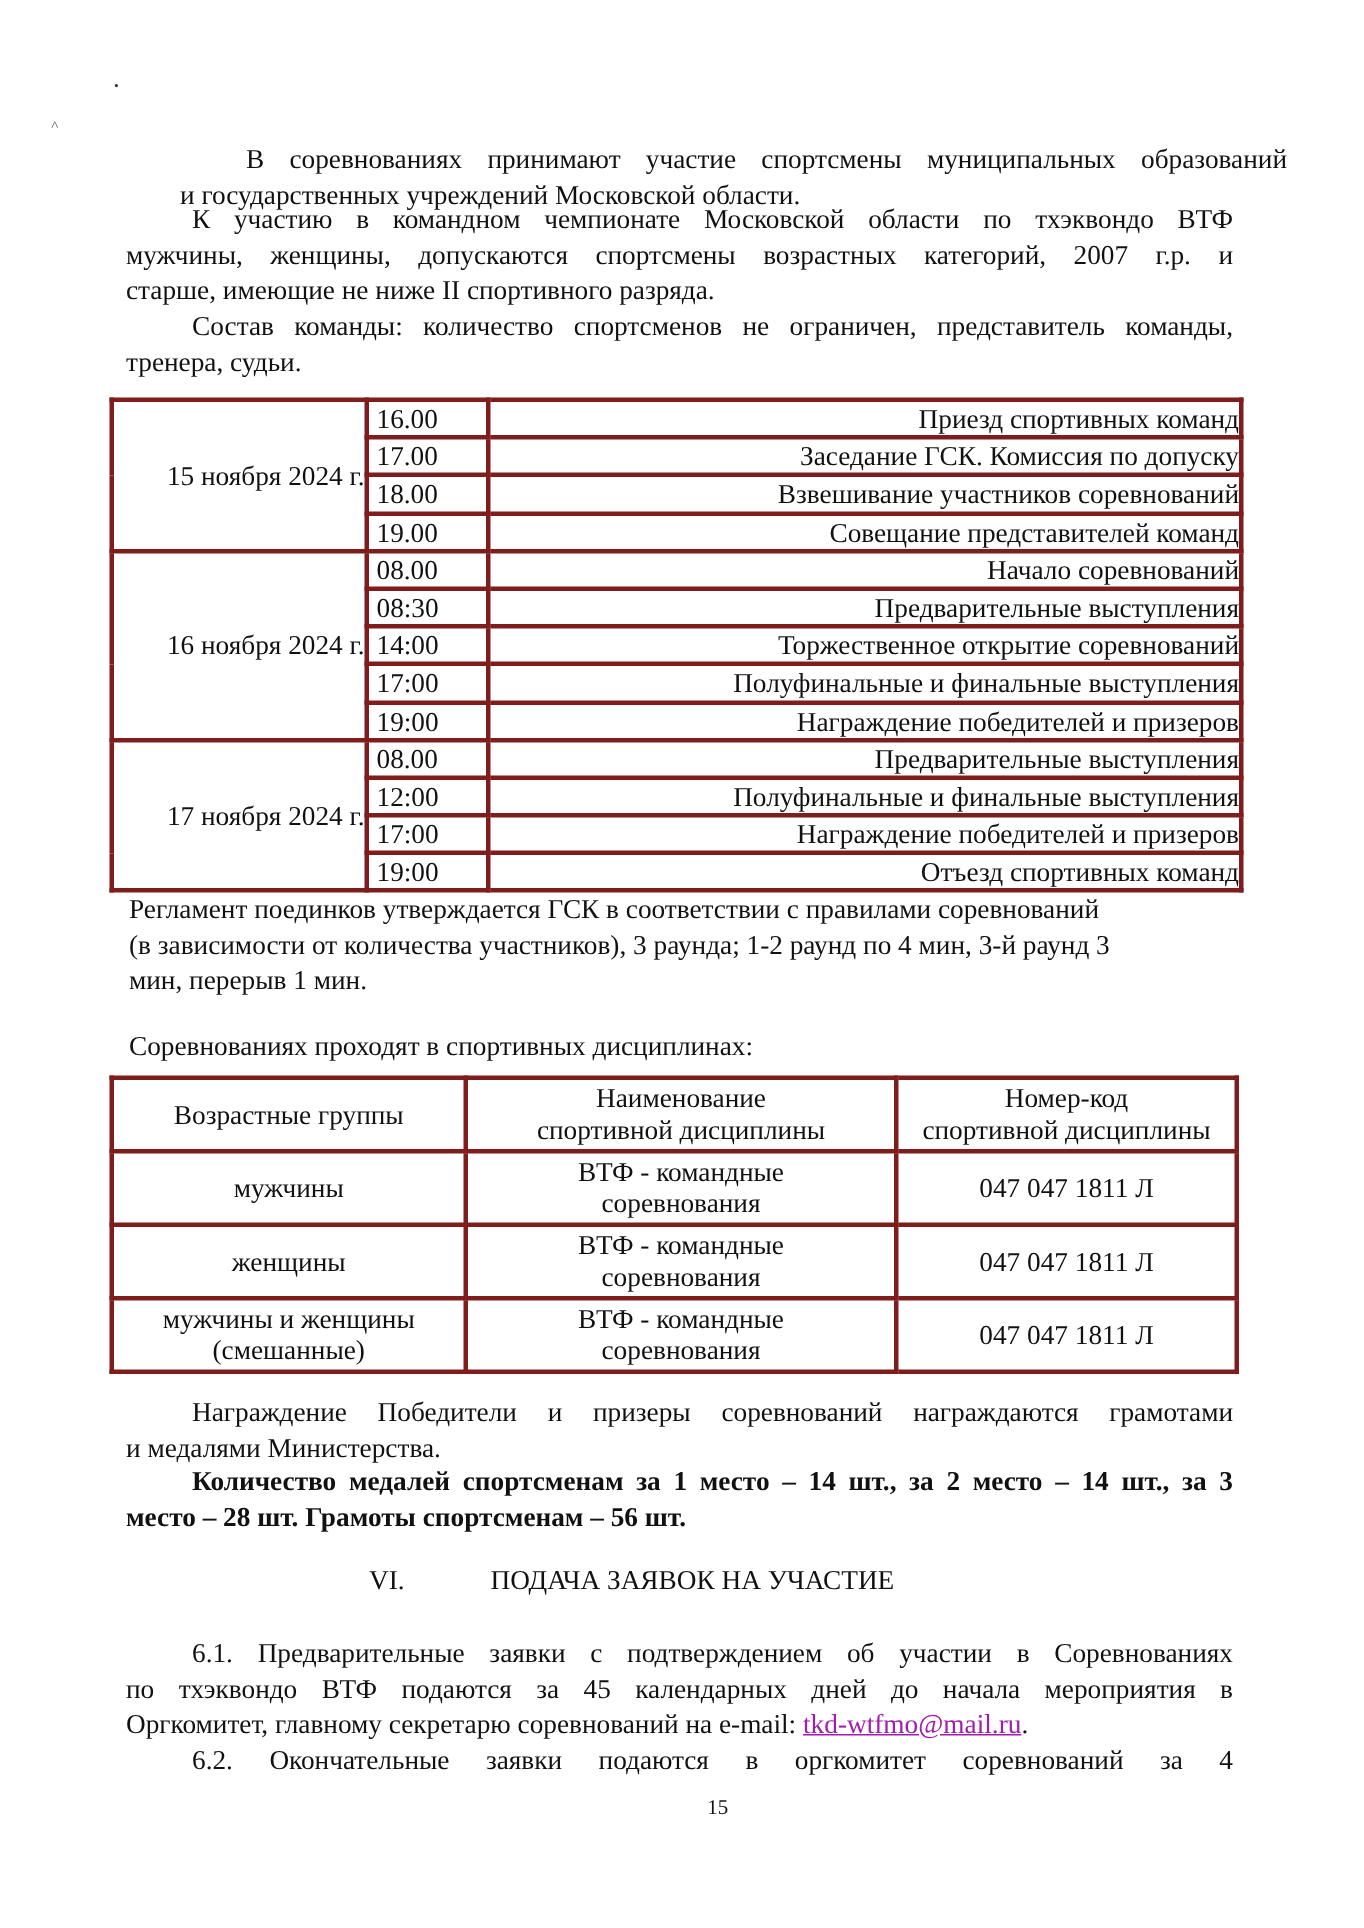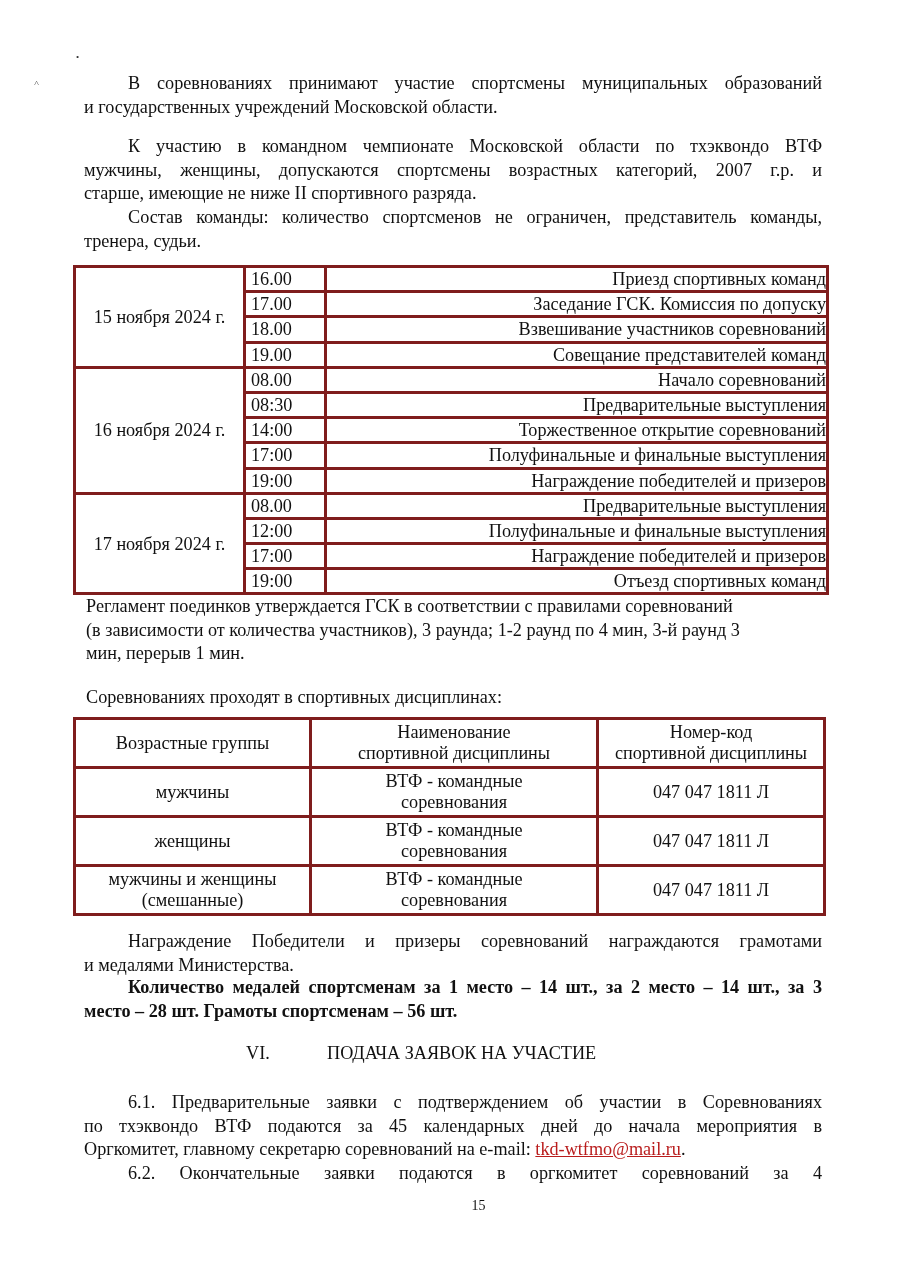--- a/index.html
+++ b/index.html
@@ -9,39 +9,39 @@
   .mark { position: absolute; font-size: 9px; color: #333; }
   .para { position: absolute; left: 84px; width: 738px; font-size: 18.2px; line-height: 23.5px;
           text-align: justify; text-align-last: left; margin: 0; }
   .para .ind { display: inline-block; width: 44px; }
   .jline { display: block; text-align: justify; text-align-last: justify; }
   .lline { display: block; }
   table { border-collapse: collapse; position: absolute; font-size: 18.2px; }
   td, th { border: 3px solid #7f1d1d; padding: 0; font-weight: normal; }
   #sched { left: 73px; top: 265px; width: 756px; }
   #sched td { height: 22.2px; line-height: 20px; }
-  #sched td.date { width: 167px; text-align: center; }
+  #sched td.date { width: 167px; text-align: right; }
   #sched td.time { width: 73px; text-align: left; padding-left: 5px; }
   #sched td.ev { text-align: right; padding-left: 5px; }
   #disc { left: 73px; top: 717px; width: 753px; }
   #disc td, #disc th { text-align: center; line-height: 21px; height: 46px; }
   #disc .c1 { width: 233px; }
   #disc .c2 { width: 284px; }
   .heading { position: absolute; top: 1043px; font-size: 18.2px; }
-  .link { color: #b91c1c; text-decoration: underline; }
+  .link { color: #a21caf; text-decoration: underline; }
   .pnum { position: absolute; top: 1198px; left: 0; width: 909px; text-align: center; font-size: 14px; padding-left: 24px; }
 </style>
 </head>
 <body>
 
 <div class="page">
   <span class="mark" style="left:76px;top:52px;">•</span>
   <span class="mark" style="left:34px;top:78px;">˄</span>
 
-  <p class="para" style="top:72px;">
+  <p class="para" style="top:95px;margin-left:36px;">
     <span class="jline"><span class="ind"></span><span>В соревнованиях принимают участие спортсмены муниципальных образований</span></span>
     <span class="lline">и государственных учреждений Московской области.</span>
   </p>
   <p class="para" style="top:135px;">
     <span class="jline"><span class="ind"></span><span>К участию в командном чемпионате Московской области по тхэквондо ВТФ</span></span>
     <span class="jline">мужчины, женщины, допускаются спортсмены возрастных категорий, 2007 г.р. и</span>
     <span class="lline">старше, имеющие не ниже II спортивного разряда.</span>
   </p>
   <p class="para" style="top:206px;">
     <span class="jline"><span class="ind"></span><span>Состав команды: количество спортсменов не ограничен, представитель команды,</span></span>

